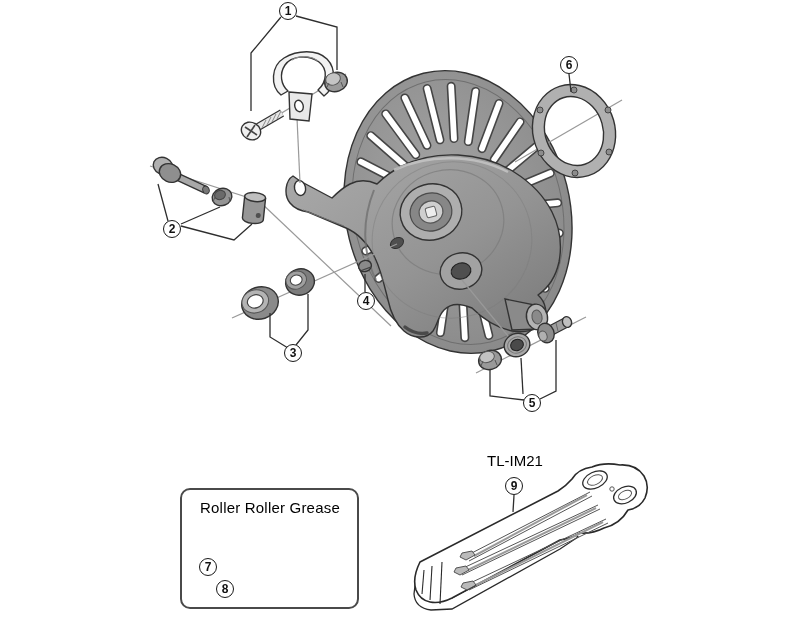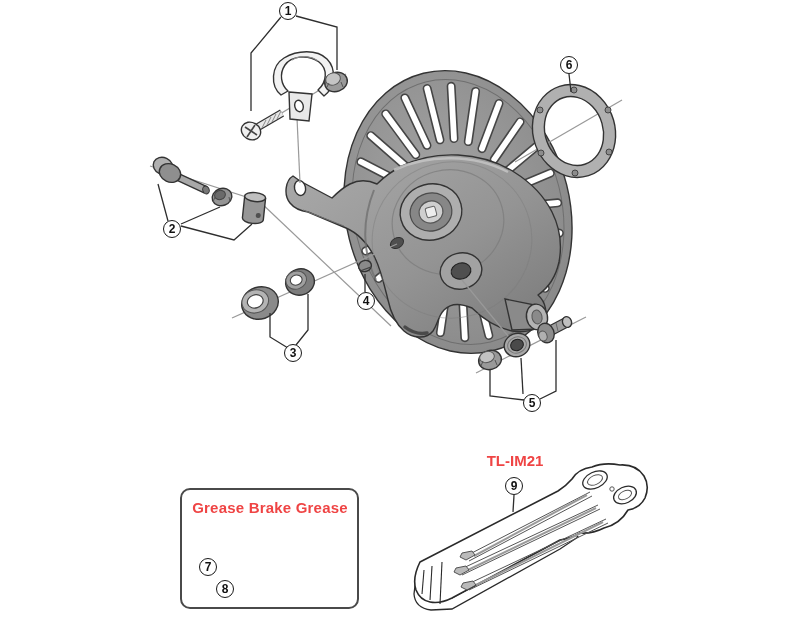--- a/index.html
+++ b/index.html
@@ -2,21 +2,21 @@
 <html><head>
 <meta charset="utf-8">
 <style>
   html,body{margin:0;padding:0;background:#fff;}
   .stage{position:relative;width:800px;height:617px;background:#fff;overflow:hidden;
          font-family:"Liberation Sans",sans-serif;}
   .stage svg{position:absolute;left:0;top:0;}
   .callout{position:absolute;width:18px;height:18px;border:1.6px solid #1a1a1a;border-radius:50%;
            background:#fff;box-sizing:border-box;display:flex;align-items:center;justify-content:center;
            font-size:12px;font-weight:bold;color:#111;line-height:1;z-index:5;}
-  .lbl{position:absolute;font-weight:bold;color:#ef4444;z-index:4;text-align:center;}
+  .lbl{position:absolute;font-weight:normal;color:#000000;z-index:4;text-align:center;}
   .grease-box{position:absolute;left:180px;top:488px;width:179px;height:121px;border:2px solid #4a4a4a;
               border-radius:10px;background:#fff;box-sizing:border-box;z-index:1;}
   .box-title{left:180px;top:499px;width:180px;font-size:15px;letter-spacing:.2px;}
   .tool-label{left:460px;top:452px;width:110px;font-size:15px;}
   
   .c1{left:279px;top:2px;}   .c2{left:163px;top:220px;} .c3{left:284px;top:344px;}
   .c4{left:357px;top:292px;} .c5{left:523px;top:394px;} .c6{left:560px;top:56px;}
   .c7{left:199px;top:558px;} .c8{left:216px;top:580px;} .c9{left:505px;top:477px;}
   .axis{stroke:#999;stroke-width:1.2;fill:none;}
   .lead{stroke:#2e2e2e;stroke-width:1.3;fill:none;}
@@ -346,15 +346,15 @@
   <div class="callout c7">
       <span>7</span>
     </div>
   <div class="callout c8">
       <span>8</span>
     </div>
   <div class="callout c9">
       <span>9</span>
     </div>
 
-  <div class="lbl box-title">Grease Brake Grease</div>
+  <div class="lbl box-title">Roller Roller Grease</div>
   <div class="lbl tool-label">TL-IM21</div>
 </div>
 
 </body></html>

